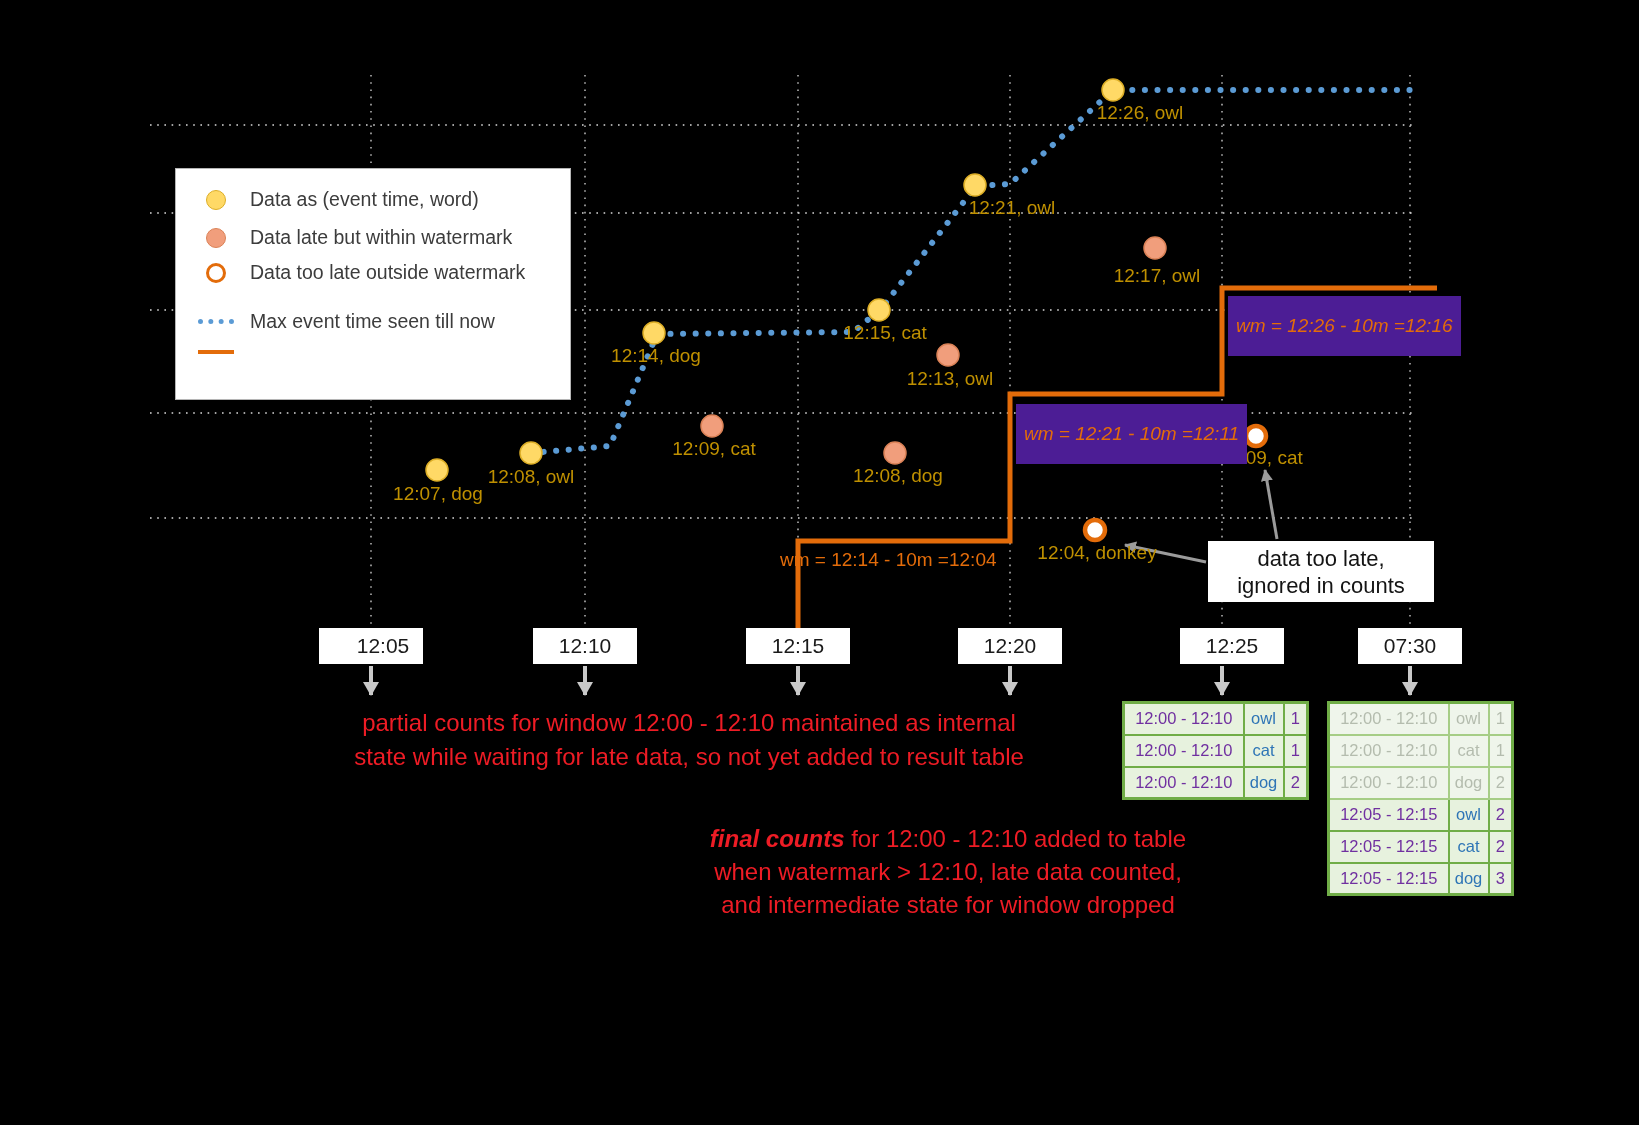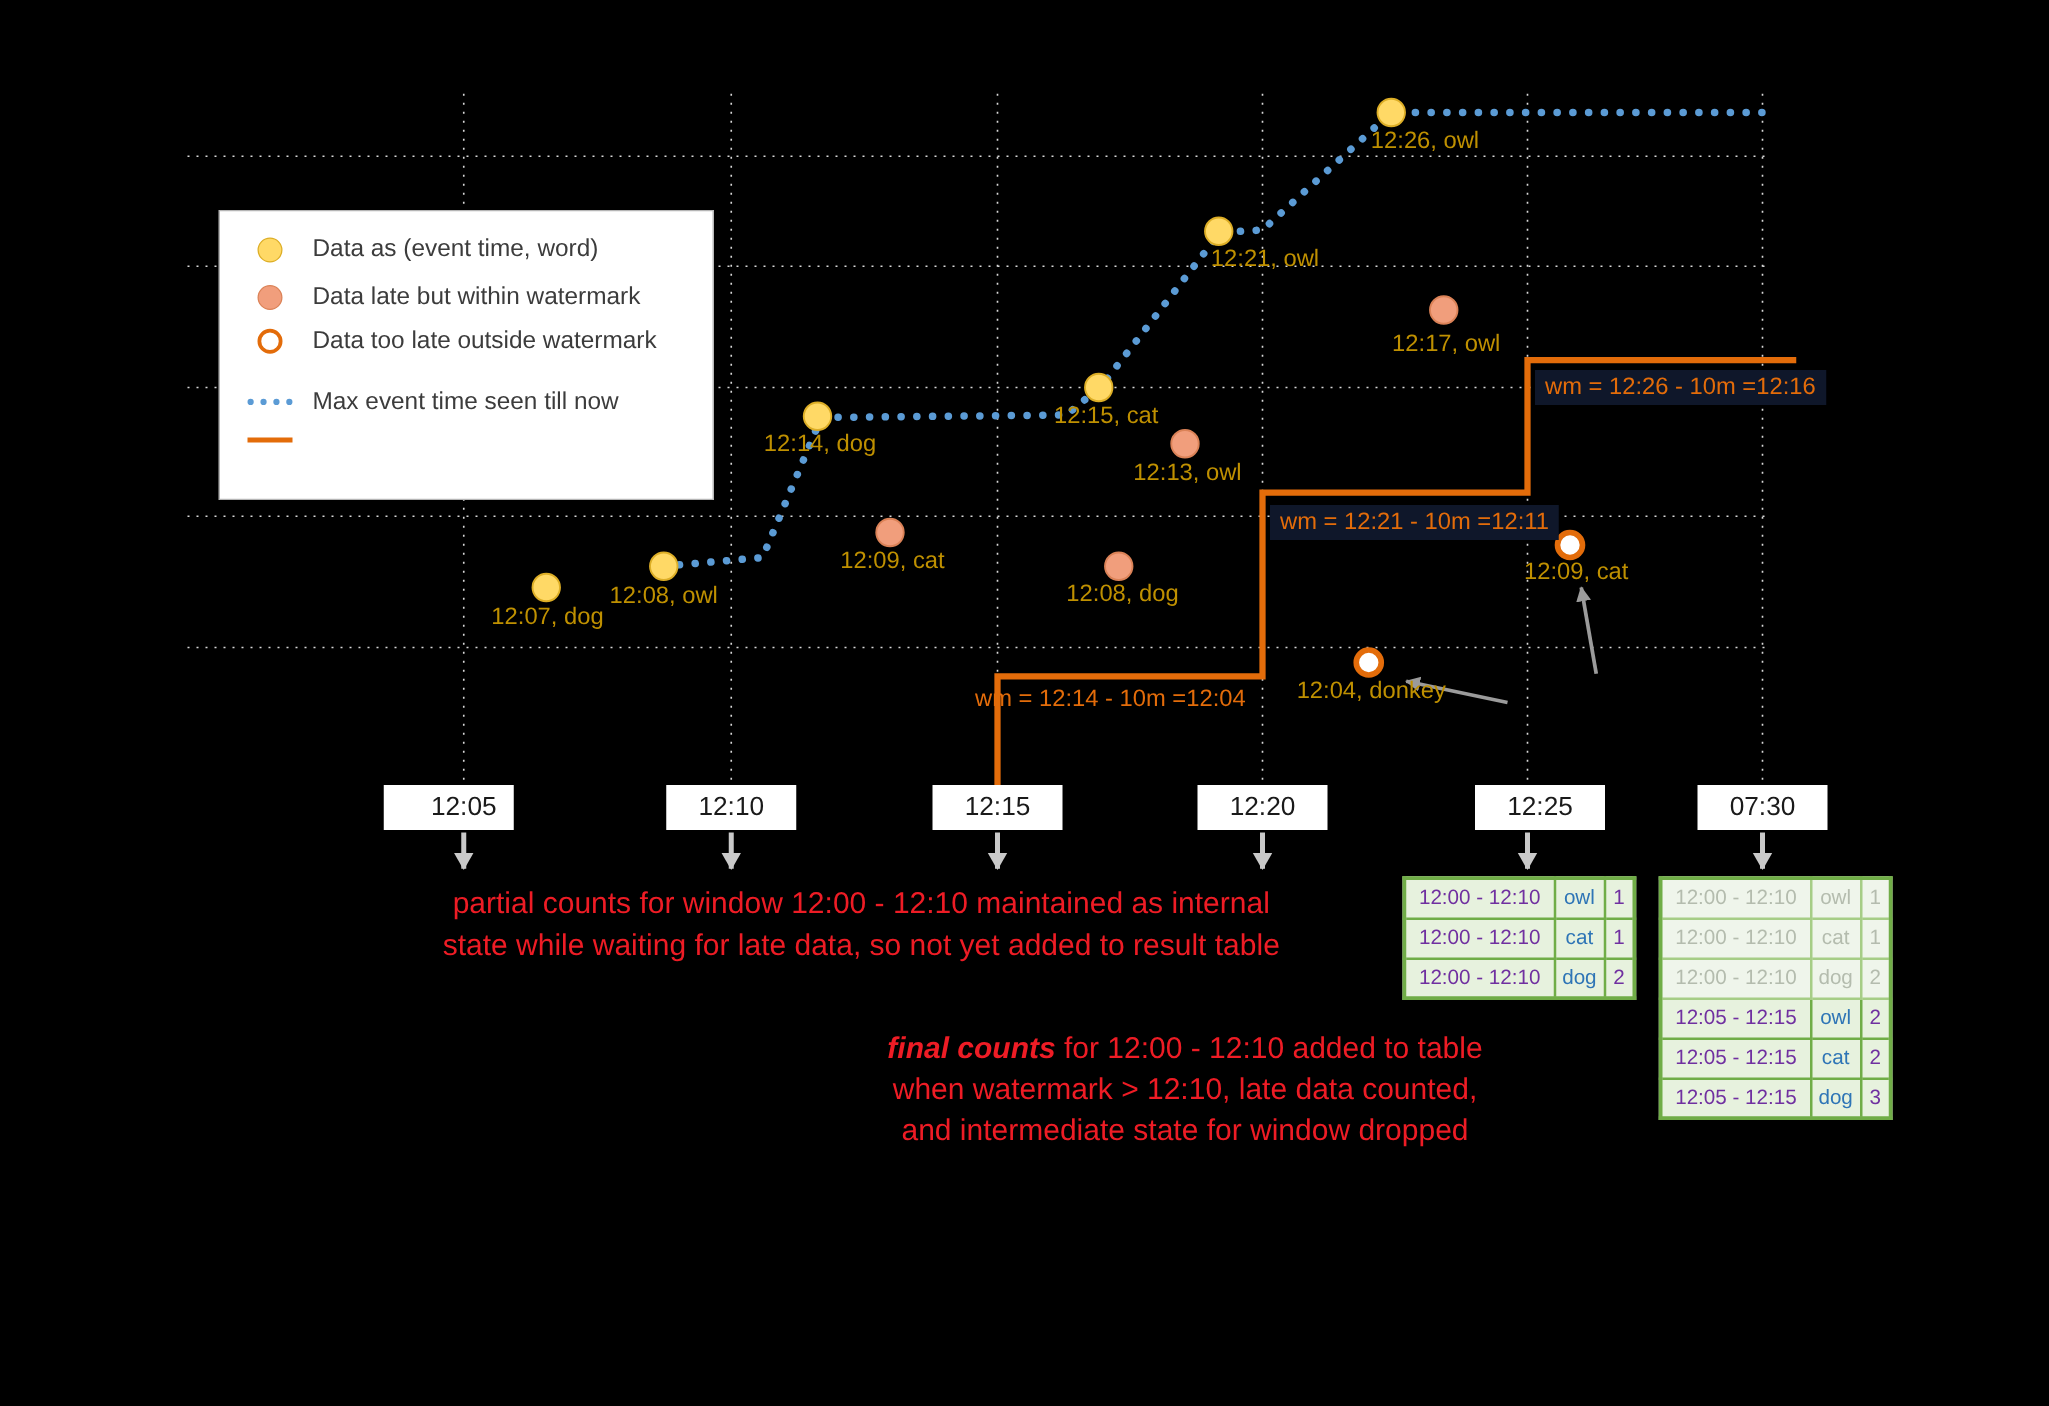--- a/index.html
+++ b/index.html
@@ -21,21 +21,21 @@
   .line-blue  { width:36px; height:0; border-top:5px dotted #5B9BD5; }
   .line-orange{ width:36px; height:0; border-top:4px solid #E36C0A; }
   .indent { padding-left:26px; }
 
   
   .pt-label { position:absolute; transform:translateX(-50%); color:#BF9000;
               font-size:19px; white-space:nowrap; z-index:4; }
 
   
   .wm-label { position:absolute; color:#E36C0A; font-size:19px; white-space:nowrap; z-index:4; }
-  .wm-label.boxed { background:#0f172a; padding:3px 8px; }
+  .wm-label.boxed { background:#4c1d95; padding:19px 8px;font-style:italic; }
 
   
   .tick { position:absolute; top:628px; width:104px; height:36px; background:#fff;
           color:#1a1a1a; font-size:21px; display:flex; align-items:center;
           justify-content:center; z-index:4; }
 
   
   .note-red { position:absolute; color:#EE1C25; font-size:24px; text-align:center;
               line-height:34px; z-index:4; }
   .note-red .lead { font-weight:bold; font-style:italic; }
@@ -169,38 +169,42 @@
   <div class="pt-label" style="left:950px;  top:368px;">12:13, owl</div>
   <div class="pt-label" style="left:1157px; top:265px;">12:17, owl</div>
 
   <div class="pt-label" style="left:1097px; top:542px;">12:04, donkey</div>
   <div class="pt-label" style="left:1261px; top:447px;">12:09, cat</div>
 
   <div class="wm-label" style="left:780px; top:549px;">wm = 12:14 - 10m =12:04</div>
   <div class="wm-label boxed" style="left:1016px; top:404px;">wm = 12:21 - 10m =12:11</div>
   <div class="wm-label boxed" style="left:1228px; top:296px;">wm = 12:26 - 10m =12:16</div>
 
-  <div class="tick" style="left:307px;padding-left:24px;">12:05</div>
+  <div class="tick" style="left:319px;padding-left:24px;">12:05</div>
   <div class="tick" style="left:533px;">12:10</div>
   <div class="tick" style="left:746px;">12:15</div>
   <div class="tick" style="left:958px;">12:20</div>
   <div class="tick" style="left:1180px;">12:25</div>
   <div class="tick" style="left:1358px;">07:30</div>
 
   <div class="note-red" style="left:308px; top:706px; width:762px;">
     <div>partial counts for window 12:00 - 12:10 maintained as internal</div>
     <div>state while waiting for late data, so not yet added  to result table</div>
   </div>
 
   <div class="note-red" style="left:598px; top:822px; width:700px; line-height:33px;">
     <div><span class="lead">final counts</span><span> for 12:00 - 12:10 added to table</span></div>
     <div>when watermark &gt; 12:10, late data counted,</div>
     <div>and intermediate state for window dropped</div>
   </div>
 
+  <div class="too-late-note">
+    <div>data too late,</div>
+    <div>ignored in counts</div>
+  </div>
 
   <table class="rtable" style="left:1122px; top:701px;">
     <tbody>
       <tr>
         <td class="win">12:00 - 12:10</td>
         <td class="word">owl</td>
         <td class="cnt">1</td>
       </tr>
       <tr>
         <td class="win">12:00 - 12:10</td>

